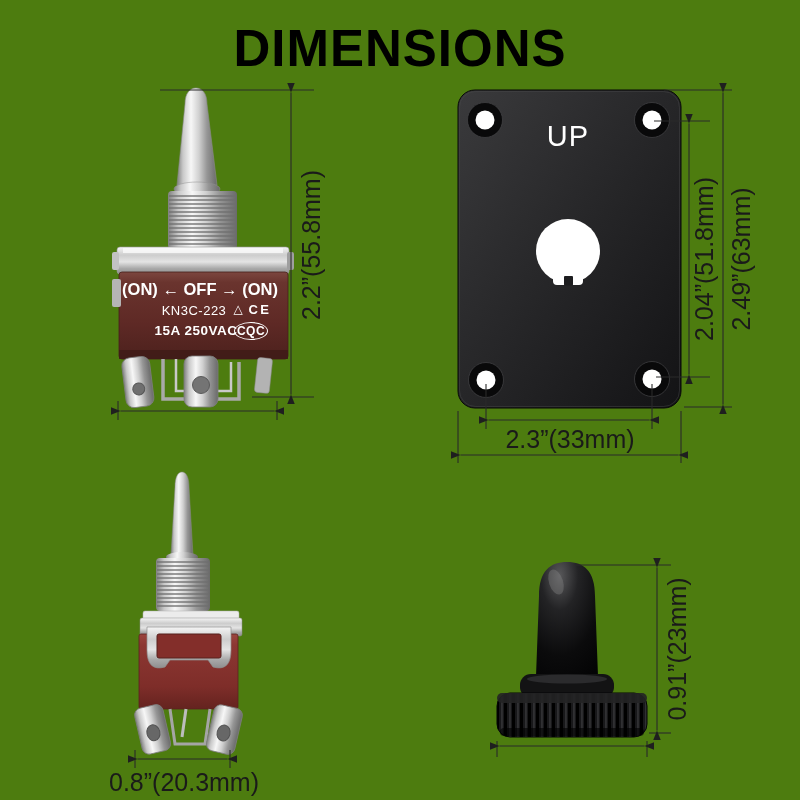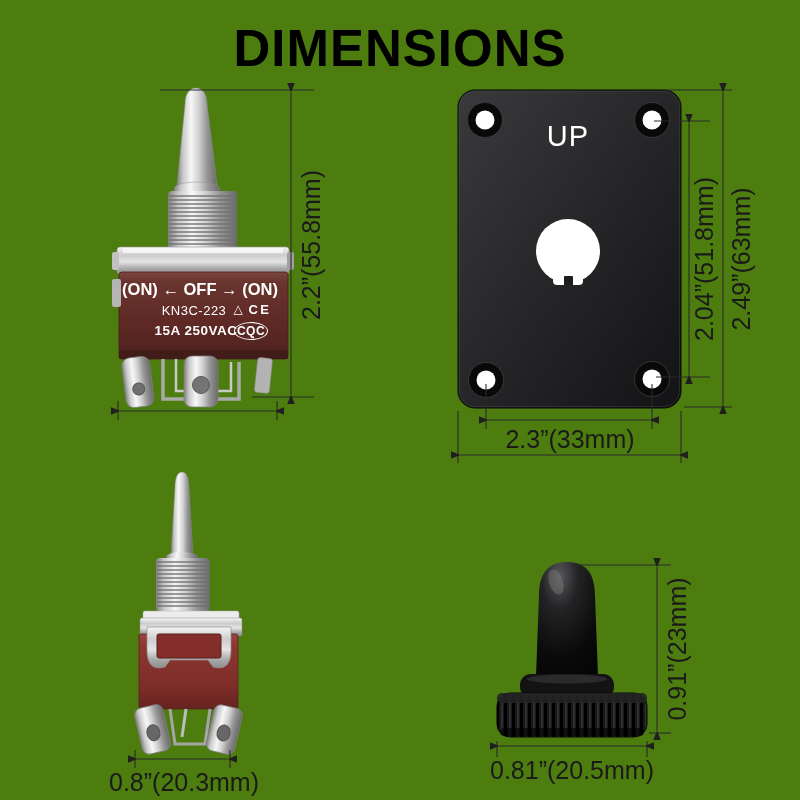--- a/index.html
+++ b/index.html
@@ -260,15 +260,14 @@
 
   <div class="mark plate-up" style="left:568px; top:136px;text-align:center;">UP</div>
 
   <div class="lbl v" style="left:704px; top:259px;">2.04”(51.8mm)</div>
   <div class="lbl v" style="left:741px; top:259px;">2.49”(63mm)</div>
   <div class="lbl" style="left:570px; top:439px;">2.3”(33mm)</div>
 
   <div class="lbl" style="left:184px; top:782px;">0.8”(20.3mm)</div>
 
   <div class="lbl v" style="left:677px; top:649px;">0.91”(23mm)</div>
-  <div class="lbl" style="left:572px; top:770px;">0.81”(20.5mm)</div>
 
 </div>
 
 </body></html>

